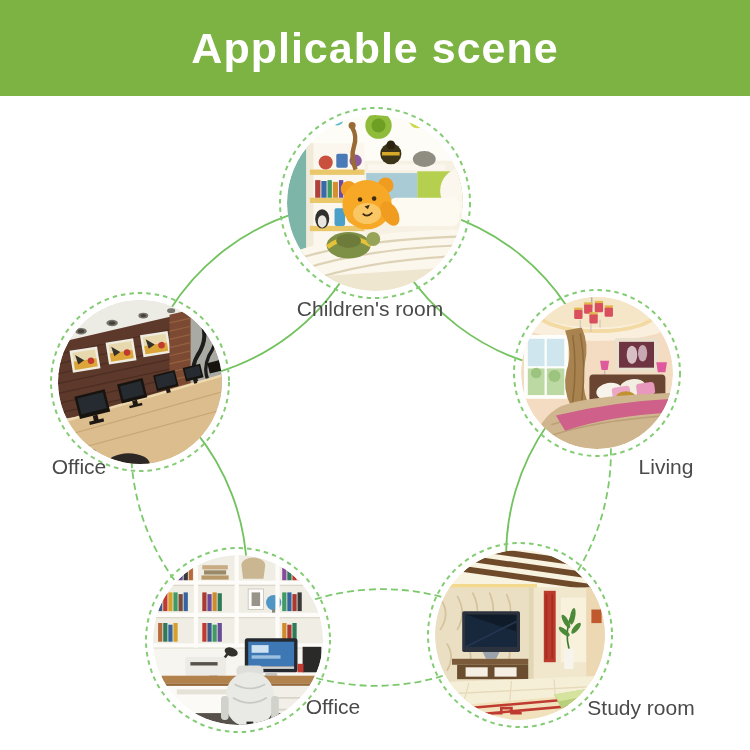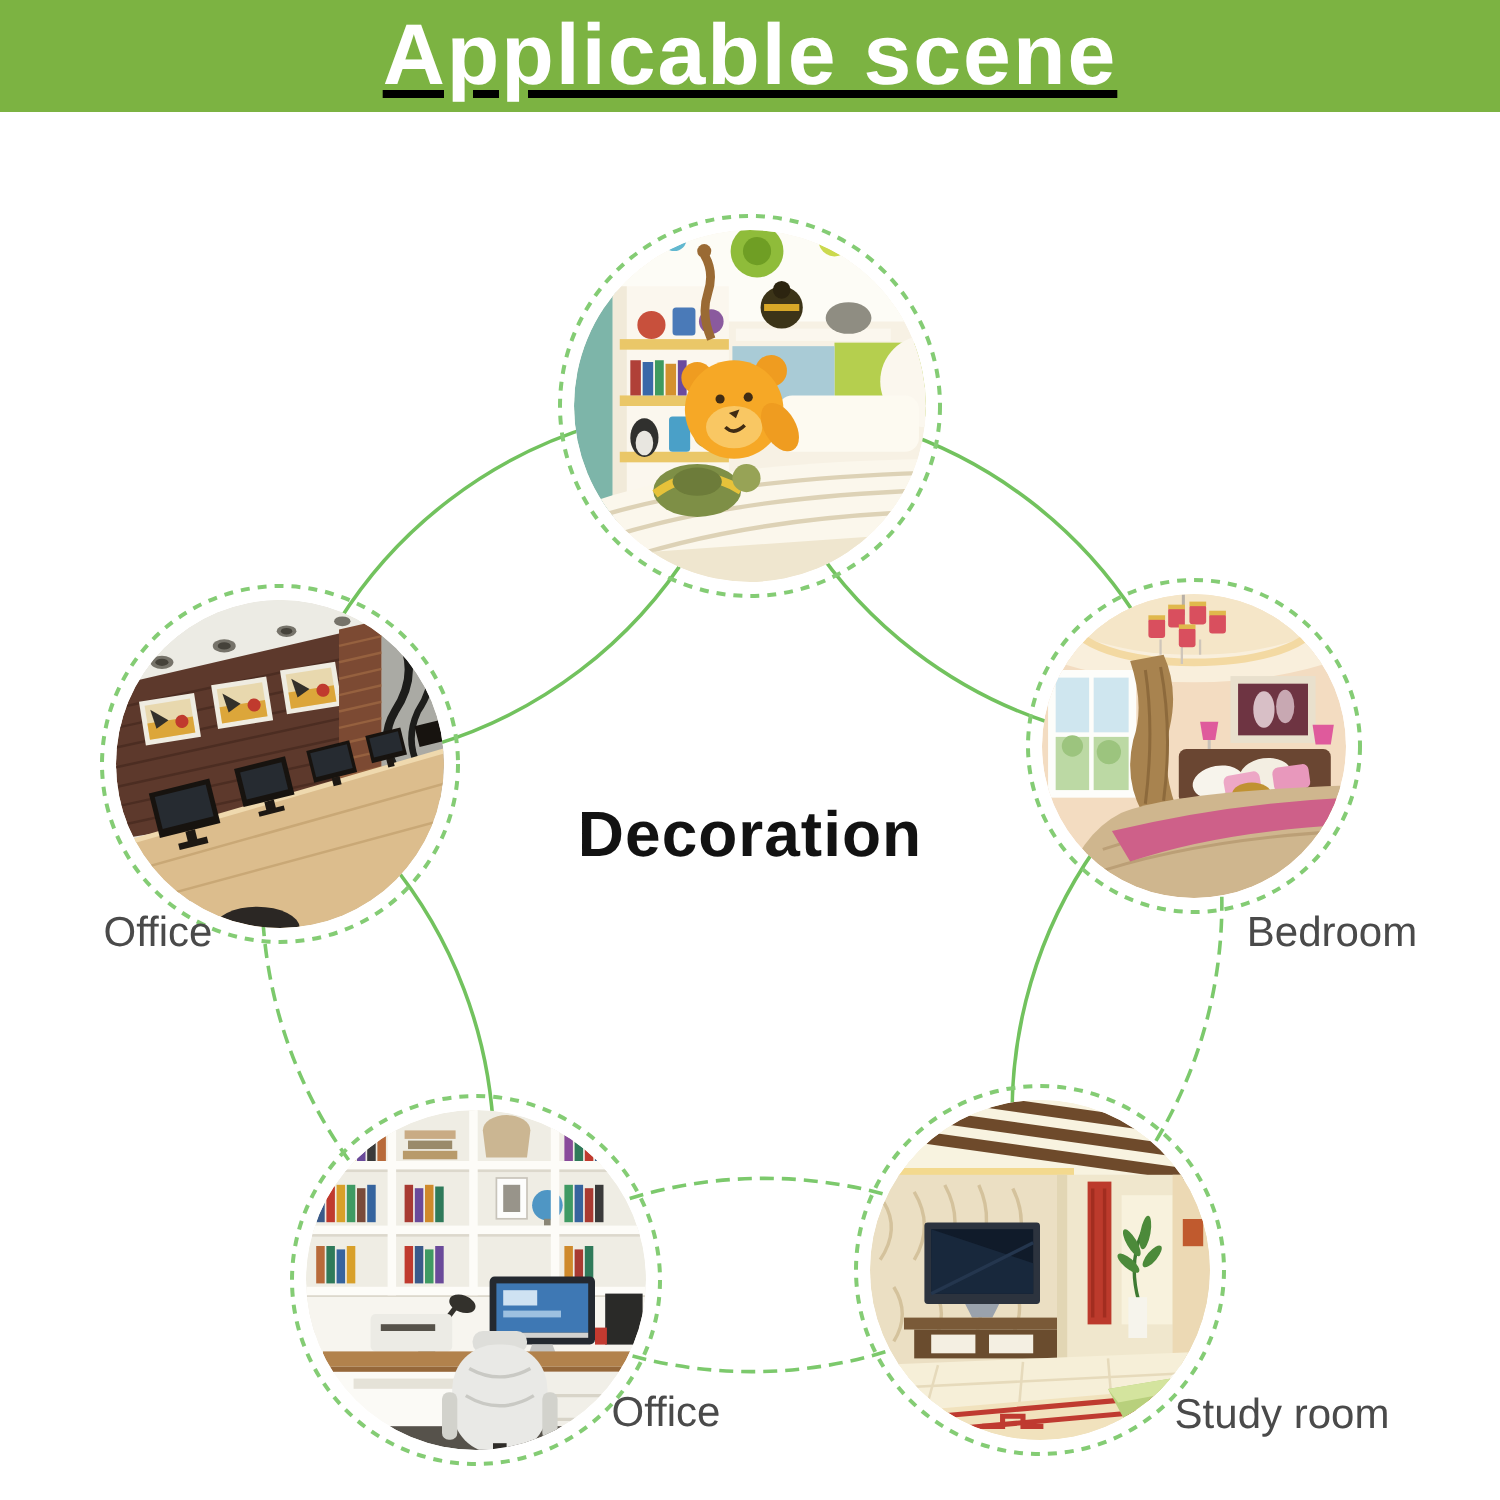--- a/index.html
+++ b/index.html
@@ -1,21 +1,21 @@
 <!DOCTYPE html>
 <html><head>
 <meta charset="utf-8">
 <style>
   html,body{margin:0;padding:0;background:#ffffff;}
   body{width:750px;height:750px;font-family:"Liberation Sans",sans-serif;}
   .stage{position:relative;width:750px;height:750px;background:#ffffff;overflow:hidden;}
 
   
-  .banner{position:absolute;left:0;top:0;width:750px;height:56px;background:#7cb342;
-          display:flex;align-items:center;justify-content:center;text-decoration:underline;}
+  .banner{position:absolute;left:0;top:0;width:750px;height:96px;background:#7cb342;
+          display:flex;align-items:center;justify-content:center;}
   .banner .title{color:#ffffff;font-size:43px;font-weight:700;letter-spacing:1px;}
 
   
   .links{position:absolute;left:0;top:0;width:750px;height:750px;}
   .links .solid{fill:none;stroke:#72c25e;stroke-width:1.8;}
   .links .dash {fill:none;stroke:#7cc96c;stroke-width:1.8;stroke-dasharray:7 4;}
   .links .ring {fill:none;stroke:#84cc74;stroke-width:2;stroke-dasharray:4.5 4;}
 
   
   .photo{position:absolute;border-radius:50%;overflow:hidden;}
@@ -464,20 +464,20 @@
         <g transform="translate(182,77) rotate(-14)">
           <rect width="18" height="13" fill="#17130f"></rect>
         </g>
         <ellipse cx="26" cy="192" rx="24" ry="14" fill="#262320"></ellipse>
         <ellipse cx="86" cy="200" rx="26" ry="13" fill="#2b2724"></ellipse>
         <ellipse cx="152" cy="203" rx="24" ry="12" fill="#2b2724"></ellipse>
       </g>
     </svg>
   </div>
 
-  <div class="scene-label" id="label-bedroom">Bedroom</div>
+  <div class="scene-label" id="label-children">Children's room</div>
+  <div class="scene-label" id="label-bedroom">Living</div>
   <div class="scene-label" id="label-living">Study room</div>
   <div class="scene-label" id="label-study">Office</div>
   <div class="scene-label" id="label-office">Office</div>
 
-  <div class="center-label">Decoration</div>
 
 </div>
 
 </body></html>

